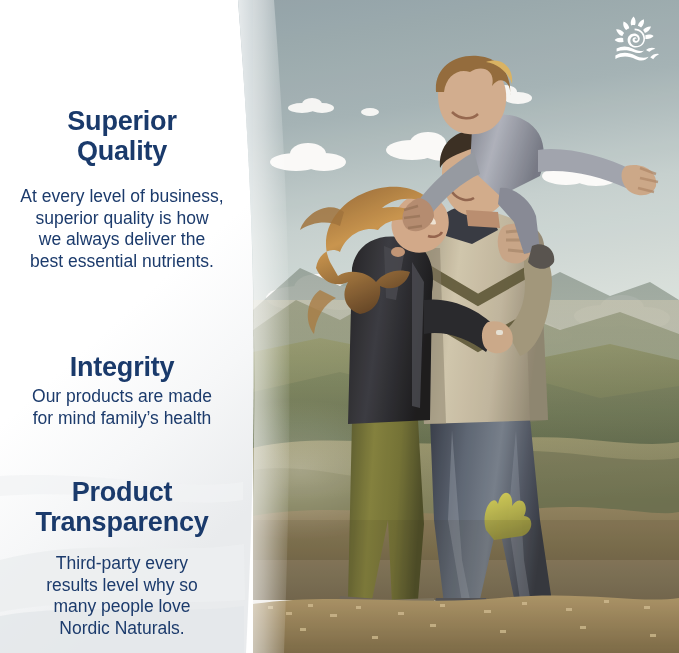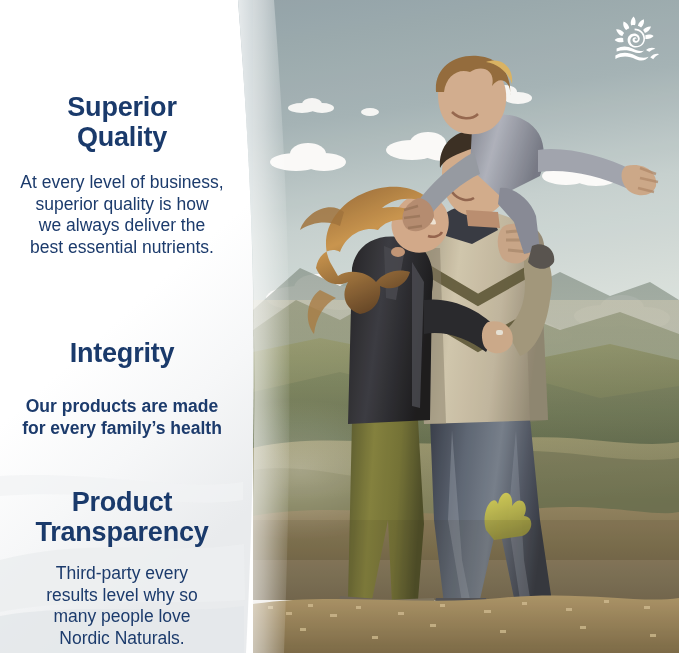--- a/index.html
+++ b/index.html
@@ -37,21 +37,21 @@
   #panel svg { display: block; }
 
   
   #copy {
     position: absolute;
     left: 0;
     top: 0;
     width: 244px;
     height: 653px;
     box-sizing: border-box;
-    padding: 0 8px;
+    padding: 14px 8px;
     display: flex;
     flex-direction: column;
     justify-content: flex-start;
     align-items: center;
   }
   .block {
     width: 100%;
     text-align: center;
   }
   .block h2 {
@@ -64,21 +64,21 @@
   }
   .block p {
     margin: 0;
     font-size: 17.5px;
     line-height: 21.5px;
     color: #1c3b6c;
   }
   #block-quality   { margin-top: 92px; }
   #block-quality p { margin-top: 20px; }
   #block-integrity { margin-top: 50px; }
-  #block-integrity p { margin-top: 28px; font-weight: bold; }
+  #block-integrity p { margin-top: 4px; }
   #block-transparency { margin-top: 48px; }
   #block-transparency p { margin-top: 16px; }
 
   
   #logo {
     position: absolute;
     left: 606px;
     top: 14px;
     width: 56px;
     height: 56px;
@@ -372,21 +372,21 @@
 
   <div id="copy">
 
     <div class="block" id="block-quality">
       <h2><span>Superior</span><br><span>Quality</span></h2>
       <p><span>At every level of business,</span><br><span>superior quality is how</span><br><span>we always deliver the</span><br><span>best essential nutrients.</span></p>
     </div>
 
     <div class="block" id="block-integrity">
       <h2><br><span>Integrity</span></h2>
-      <p><span>Our products are made</span><br><span>for every family’s health</span><br></p>
+      <p><span>Our products are made</span><br><span>for mind family’s health</span><br></p>
     </div>
 
     <div class="block" id="block-transparency">
       <h2><span>Product</span><br><span>Transparency</span></h2>
       <p><span>Third-party every</span><br><span>results level why so</span><br><span>many people love</span><br><span>Nordic Naturals.</span></p>
     </div>
 
   </div>
 
   <div id="logo">

